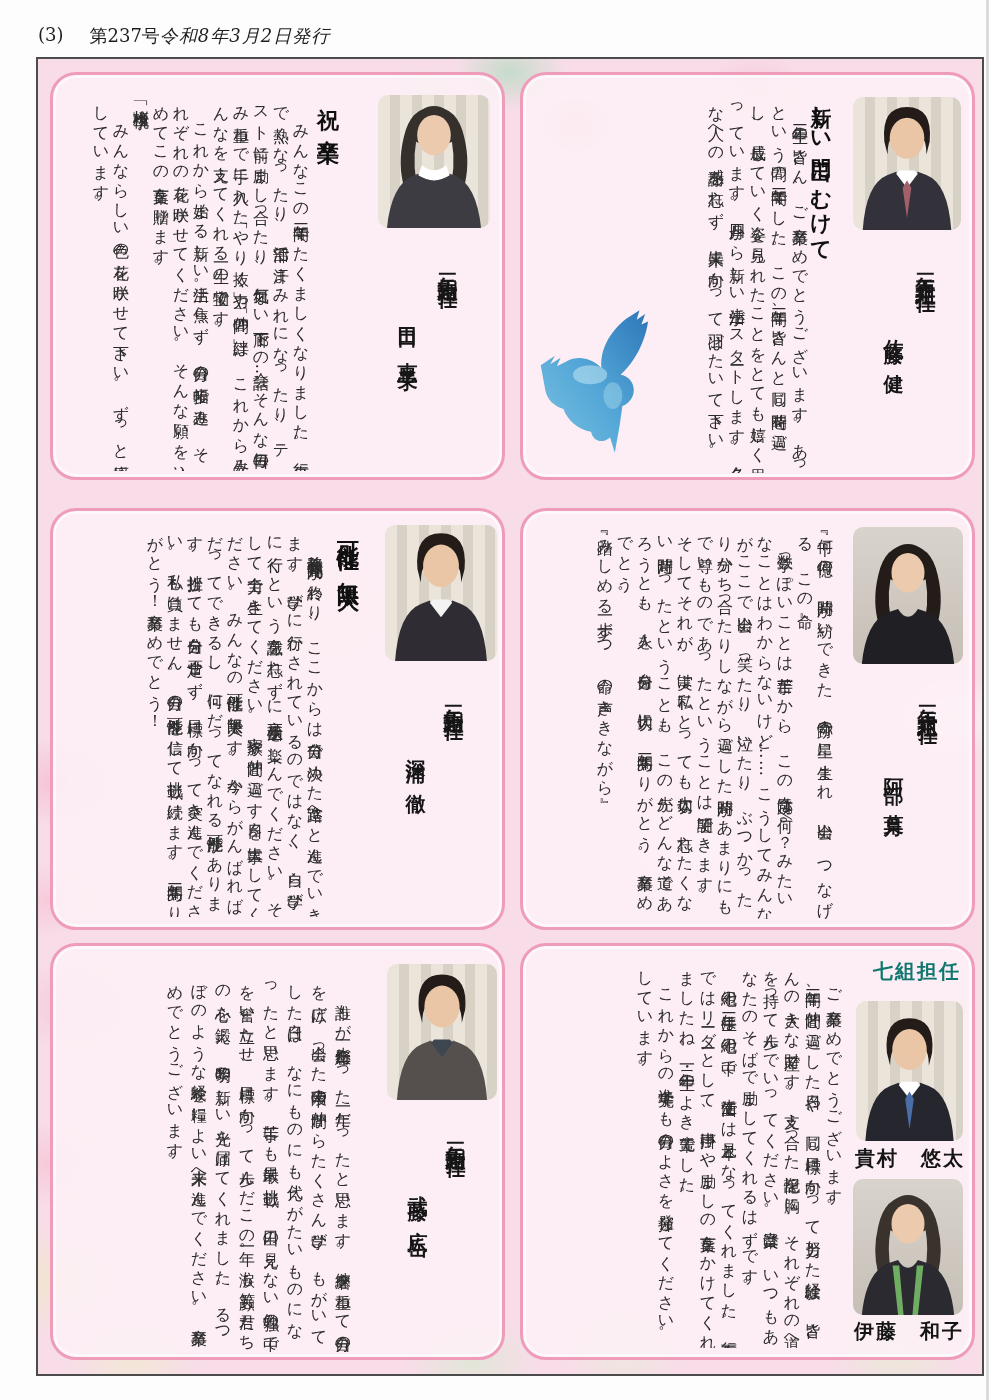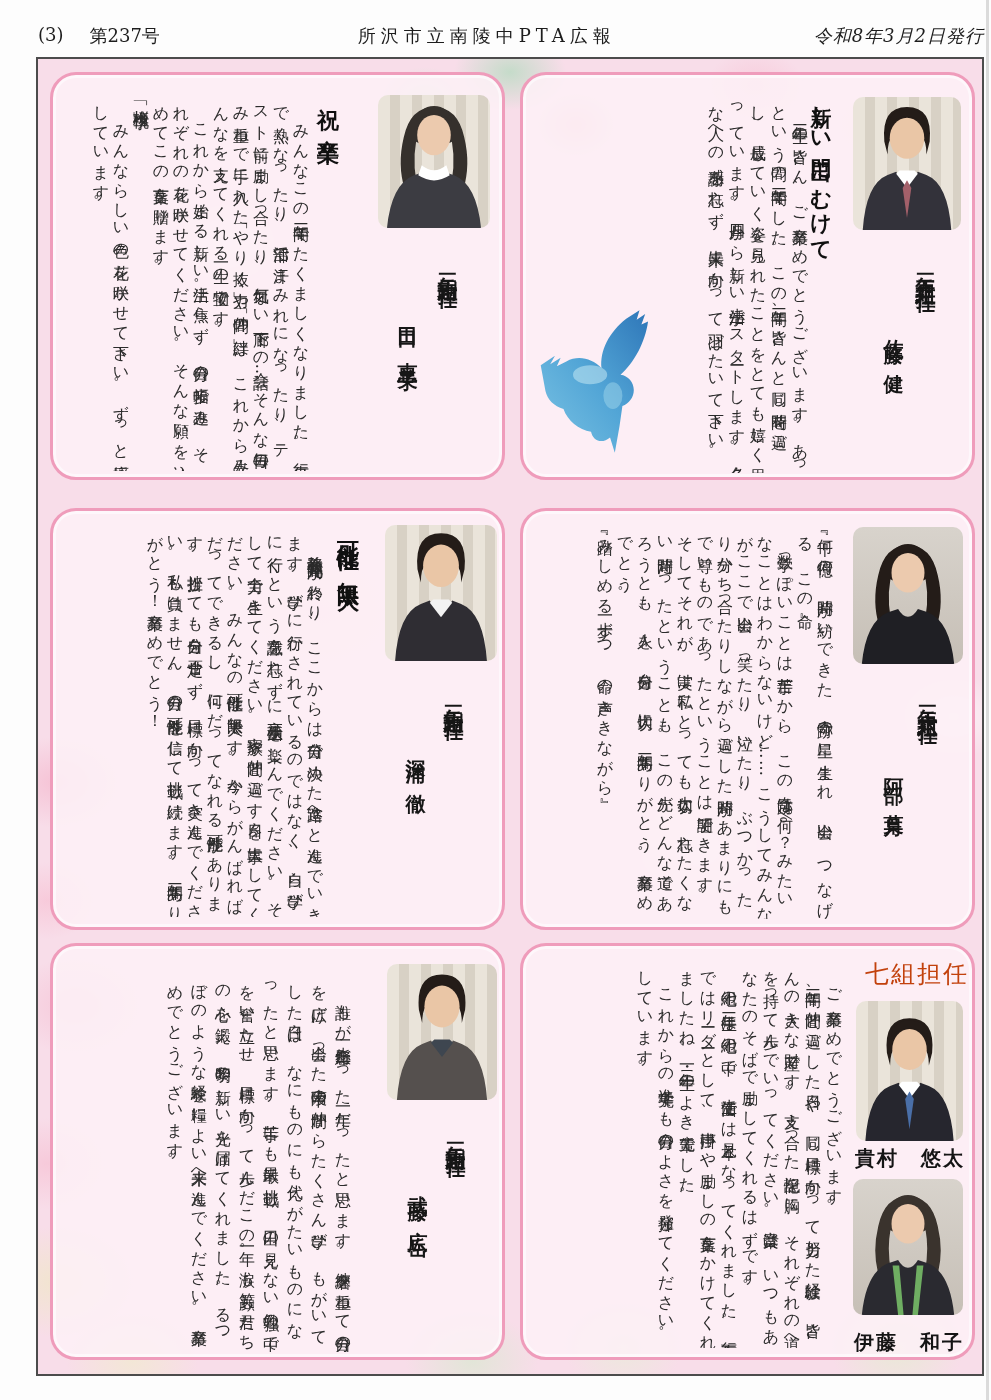--- a/index.html
+++ b/index.html
@@ -40,21 +40,21 @@
   .vcol{position:absolute;writing-mode:vertical-rl;text-orientation:mixed;}
   .vbody{font-family:"DejaVu Serif","Liberation Serif",serif;font-size:16px;line-height:20px;
          letter-spacing:1.5px;white-space:pre-line;color:#2b2b2b;overflow:hidden;}
   .vtitle{font-family:"DejaVu Sans","Liberation Sans",sans-serif;font-weight:bold;
           font-size:22px;letter-spacing:4px;color:#101010;}
   .role{font-family:"DejaVu Sans","Liberation Sans",sans-serif;font-weight:bold;
         font-size:20px;letter-spacing:4px;color:#161616;}
   .tname{font-family:"DejaVu Sans","Liberation Sans",sans-serif;font-weight:bold;
          font-size:20px;letter-spacing:5px;color:#161616;}
   .htitle{position:absolute;font-family:"DejaVu Sans","Liberation Sans",sans-serif;
-          font-weight:normal;font-size:24px;letter-spacing:2px;color:#c2410c;}
+          font-weight:bold;font-size:20px;letter-spacing:2px;color:#0f766e;}
   .hname{position:absolute;font-family:Liberation Sans, sans-serif;
          font-weight:bold;font-size:20px;letter-spacing:2px;color:#141414;text-align:center;}
   
   .photo{position:absolute;border-radius:10px;overflow:hidden;
          background:repeating-linear-gradient(90deg,#eae4da 0 12px,#d8d1c5 12px 22px);}
   .photo.plain{background:linear-gradient(180deg,#d8d3cc,#c6bfb6);}
   .photo svg{display:block;width:100%;height:100%;}
   
   .bird{position:absolute;}
   
@@ -84,21 +84,20 @@
   </defs>
 </svg>
 
 <div class="page">
 
   <div class="header">
     <span class="hleft">
       <span>(3)</span>
       <span>第237号</span>
     </span>
-    <span class="hcenter">所沢市立南陵中PTA広報</span>
     <span class="hright">令和8年3月2日発行</span>
   </div>
 
   <div class="main"></div>
 
   <section class="box" style="left:50px;top:72px;width:455px;height:408px">
     <div class="photo" style="left:325px;top:20px;width:112px;height:133px">
       <svg viewBox="0 0 100 130" preserveAspectRatio="xMidYMax slice" style="--suit:#3c3c42;--shirt:#ffffff;--hair:#35302c">
           <use href="#person-f"></use>
         </svg>
@@ -178,21 +177,21 @@
       <svg viewBox="0 0 100 130" preserveAspectRatio="xMidYMax slice" style="--suit:#26262e;--shirt:#ffffff;--tie:#4a6fa8">
           <use href="#person-m"></use>
         </svg>
     </div>
     <div class="hname" style="left:326px;top:199px;width:122px">貴村　悠太</div>
     <div class="photo plain" style="left:330px;top:233px;width:110px;height:136px">
       <svg viewBox="0 0 100 130" preserveAspectRatio="xMidYMax slice" style="--suit:#2a2a30;--accent:#6fae62;--hair:#3a332d">
           <use href="#person-f"></use>
         </svg>
     </div>
-    <div class="hname" style="left:324px;top:383px;width:124px">伊藤　和子</div>
+    <div class="hname" style="left:324px;top:372px;width:124px">伊藤　和子</div>
     <div class="vcol vbody" style="left:22px;top:14px;width:300px;height:388px;line-height:21px">　ご卒業おめでとうございます。
 　三年間、仲間と過ごした日々や、同じ目標に向かって努力した経験は、皆さんの大きな財産です。支え合った記憶を胸に、それぞれの道へ自信を持って歩んでいってください。音楽は、いつもあなたのそばで励ましてくれるはずです。
 　七組の三年生は七組の中で、生活面では見本となってくれました。行事面ではリーダーとして、声掛けや励ましの言葉をかけてくれましたね。一・二年生のよき先輩でした。
 　これからの進学先でも自分のよさを発揮してください。応援しています。</div>
   </section>
 
   <div class="scan-edge"></div>
 </div>
 
 </body></html>

